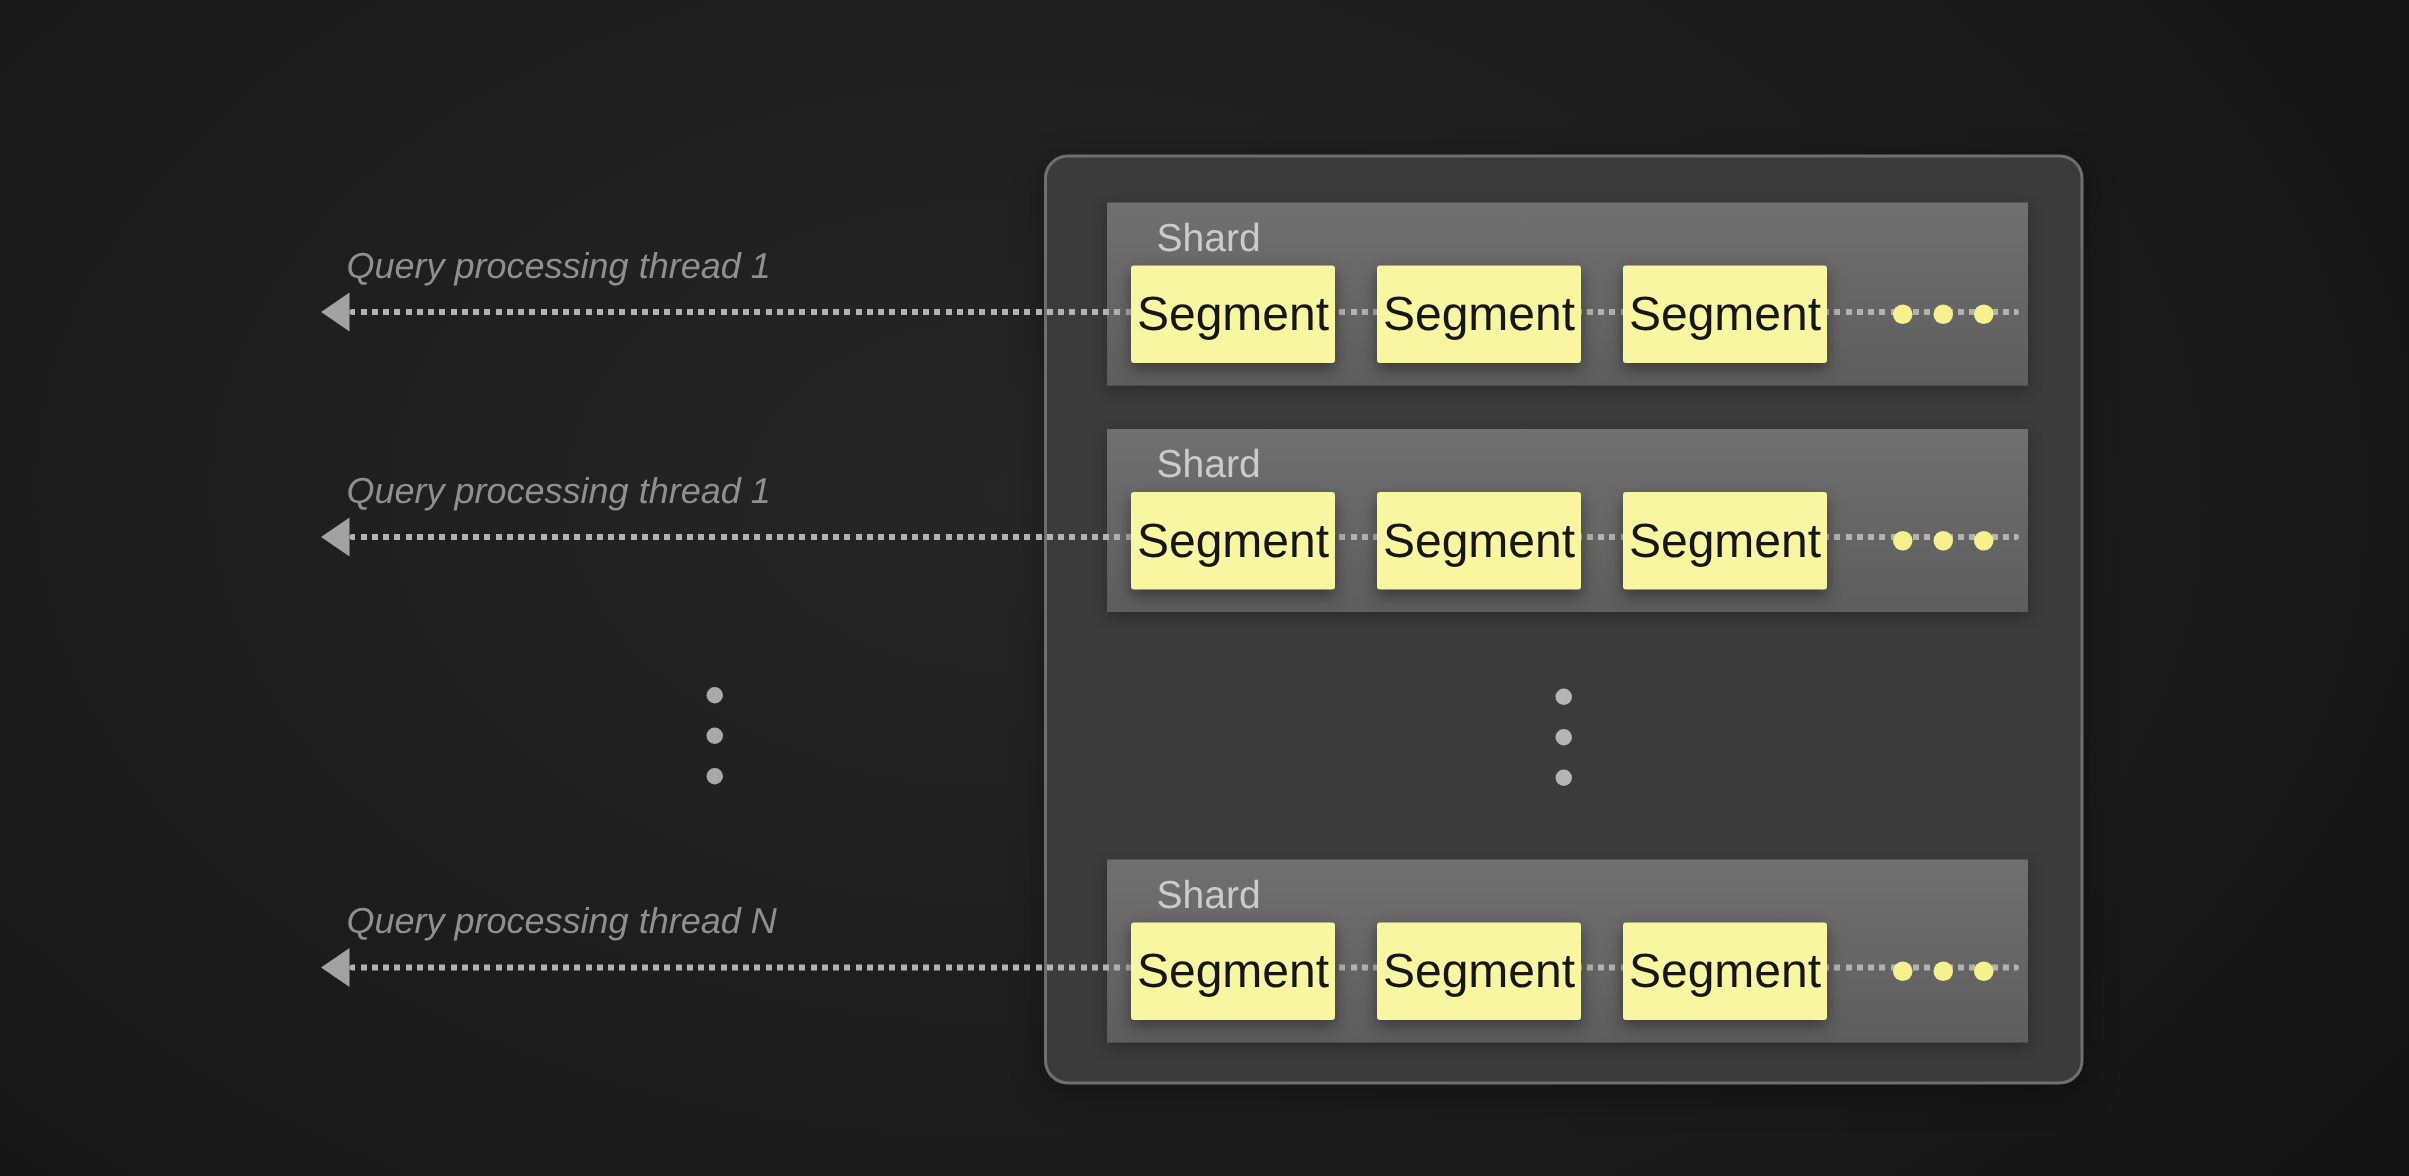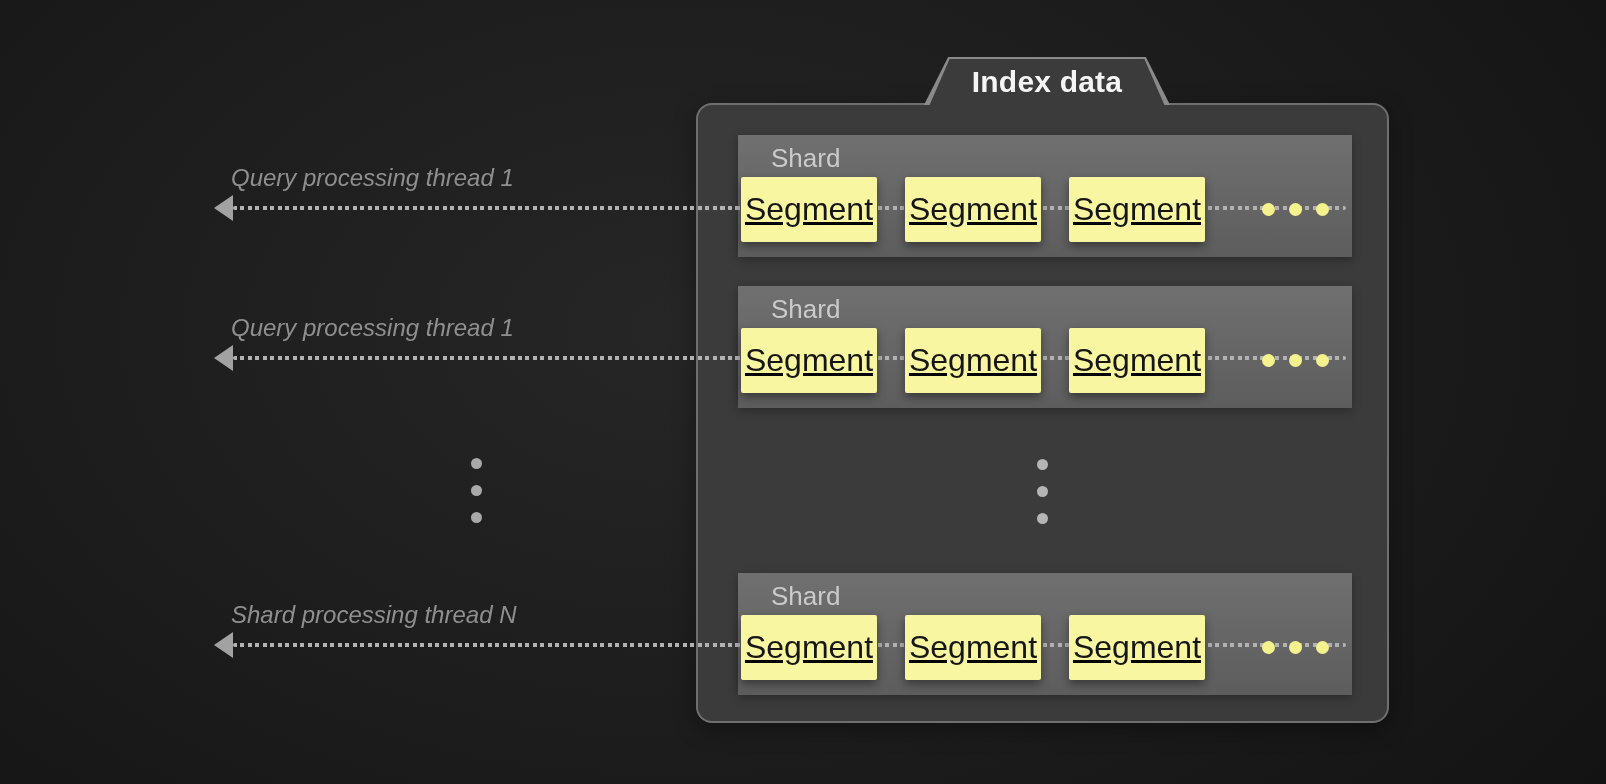--- a/index.html
+++ b/index.html
@@ -59,21 +59,21 @@
     background:linear-gradient(180deg,var(--shard-bg-top),var(--shard-bg-bottom));
     box-shadow:0 3px 9px rgba(0,0,0,.28);
   }
   .shard.r1{top:30px;}
   .shard.r2{top:181px;}
   .shard.r3{top:468px;}
   .shard-label{
     position:absolute;left:13px;top:8px;
     font-size:26px;color:var(--shard-label-text);margin-left:20px;
   }
-  .segments{position:absolute;left:3px;top:42px;display:flex;gap:28px;text-decoration:underline;}
+  .segments{position:absolute;left:16px;top:42px;display:flex;gap:28px;}
   .segment{
     position:relative;z-index:2;
     width:136px;height:65px;border-radius:2px;
     background:var(--segment-bg);
     box-shadow:0 4px 10px rgba(0,0,0,.42);
     display:flex;align-items:center;justify-content:center;
     font-size:32px;color:var(--segment-text);
   }
   .seg-ellipsis{
     position:absolute;left:524px;top:68px;z-index:2;
@@ -114,25 +114,20 @@
   .v-panel{left:1037px;top:459px;}
   .v-panel .dot{background:var(--ellipsis-dot-panel);}
 </style>
 </head>
 <body>
 
 <div class="canvas">
 
   <div class="panel">
 
-    <div class="tab-wrap">
-      <div class="tab-border"></div>
-      <div class="tab-fill"></div>
-      <div class="tab-title">Index data</div>
-    </div>
 
     <div class="shard r1">
       <span class="shard-label">Shard</span>
       <div class="segments">
         <div class="segment">Segment</div>
         <div class="segment">Segment</div>
         <div class="segment">Segment</div>
       </div>
       <div class="seg-ellipsis">
         <span class="dot"></span>
@@ -174,21 +169,21 @@
     <div class="thread-label">Query processing thread 1</div>
     <div class="head"></div>
     <div class="line"></div>
   </div>
   <div class="arrow a2">
     <div class="thread-label">Query processing thread 1</div>
     <div class="head"></div>
     <div class="line"></div>
   </div>
   <div class="arrow a3">
-    <div class="thread-label">Shard processing thread N</div>
+    <div class="thread-label">Query processing thread N</div>
     <div class="head"></div>
     <div class="line"></div>
   </div>
 
   <div class="v-ellipsis v-left">
     <span class="dot d1"></span>
     <span class="dot d2"></span>
     <span class="dot d3"></span>
   </div>
   <div class="v-ellipsis v-panel">

